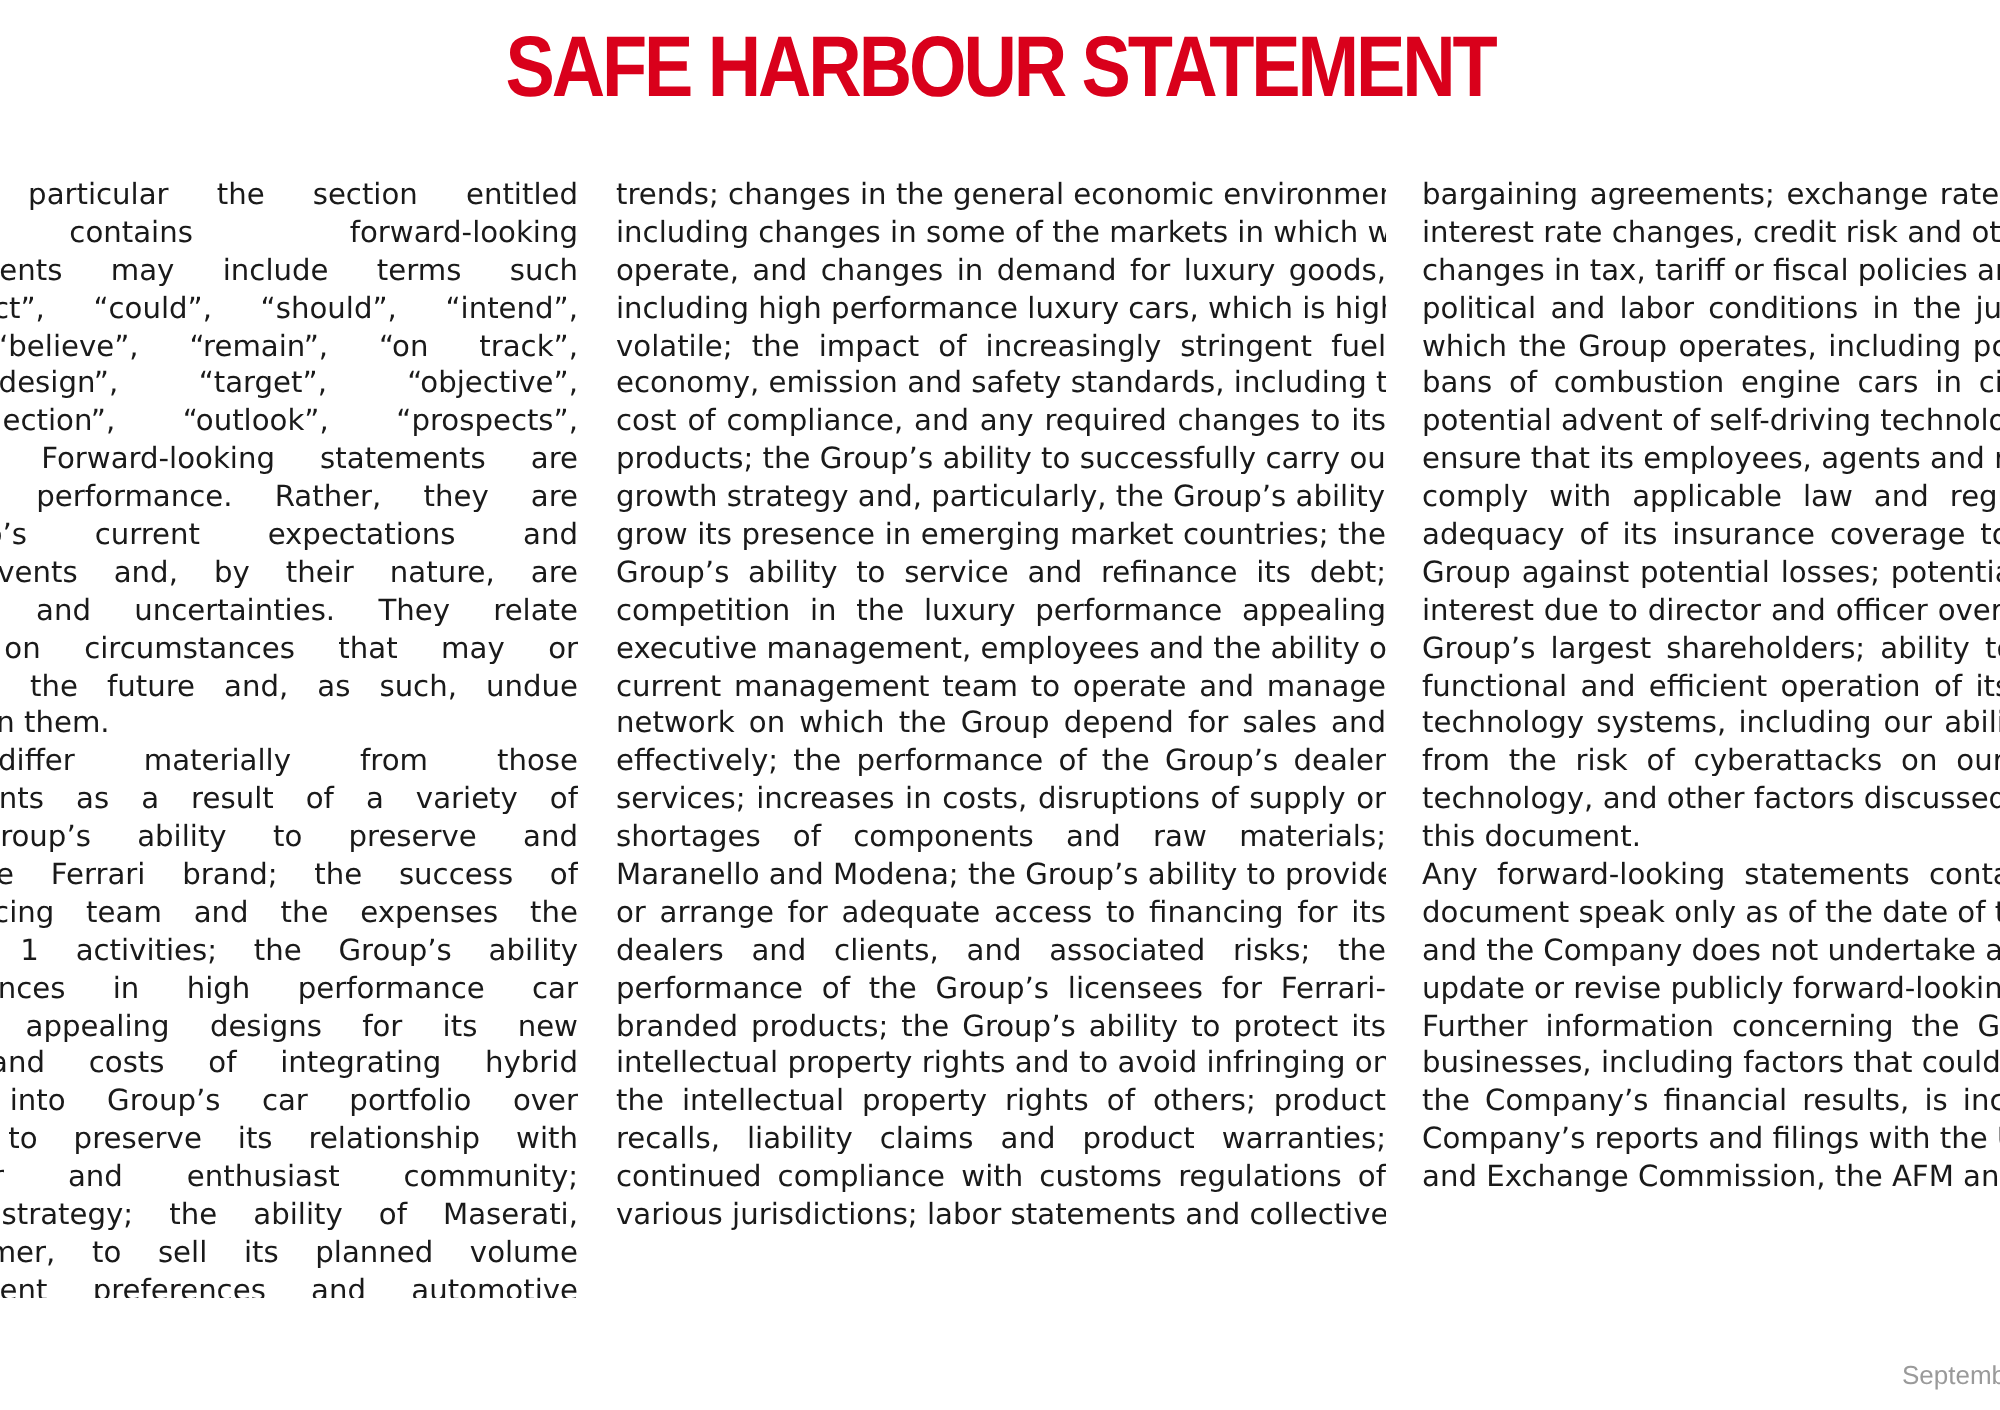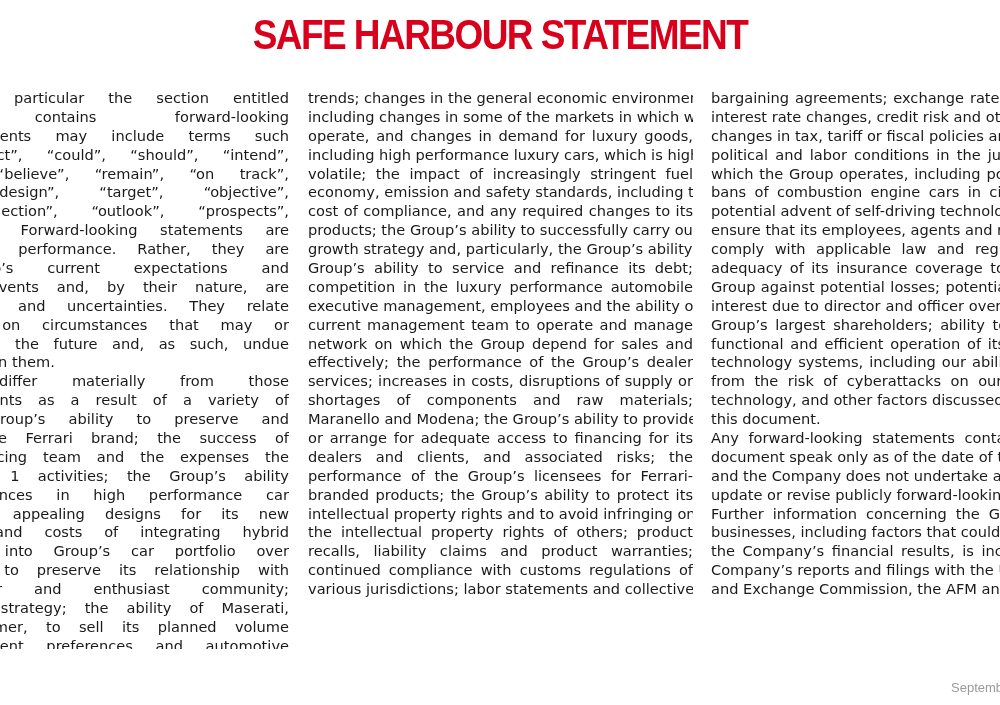--- a/index.html
+++ b/index.html
@@ -113,22 +113,23 @@
   <div class="col-inner">
       <span class="line">trends; changes in the general economic environment,</span>
       <span class="line">including changes in some of the markets in which we</span>
       <span class="line">operate, and changes in demand for luxury goods,</span>
       <span class="line">including high performance luxury cars, which is highly</span>
       <span class="line">volatile; the impact of increasingly stringent fuel</span>
       <span class="line">economy, emission and safety standards, including the</span>
       <span class="line">cost of compliance, and any required changes to its</span>
       <span class="line">products; the Group’s ability to successfully carry out its</span>
       <span class="line">growth strategy and, particularly, the Group’s ability to</span>
+      <span class="line">grow its presence in emerging market countries; the</span>
       <span class="line">Group’s ability to service and refinance its debt;</span>
-      <span class="line">competition in the luxury performance automobile</span>
+      <span class="line">competition in the luxury performance appealing</span>
       <span class="line">executive management, employees and the ability of its</span>
       <span class="line">current management team to operate and manage</span>
       <span class="line">network on which the Group depend for sales and</span>
       <span class="line">effectively; the performance of the Group’s dealer</span>
       <span class="line">services; increases in costs, disruptions of supply or</span>
       <span class="line">shortages of components and raw materials;</span>
       <span class="line">Maranello and Modena; the Group’s ability to provide</span>
       <span class="line">or arrange for adequate access to financing for its</span>
       <span class="line">dealers and clients, and associated risks; the</span>
       <span class="line">performance of the Group’s licensees for Ferrari-</span>

